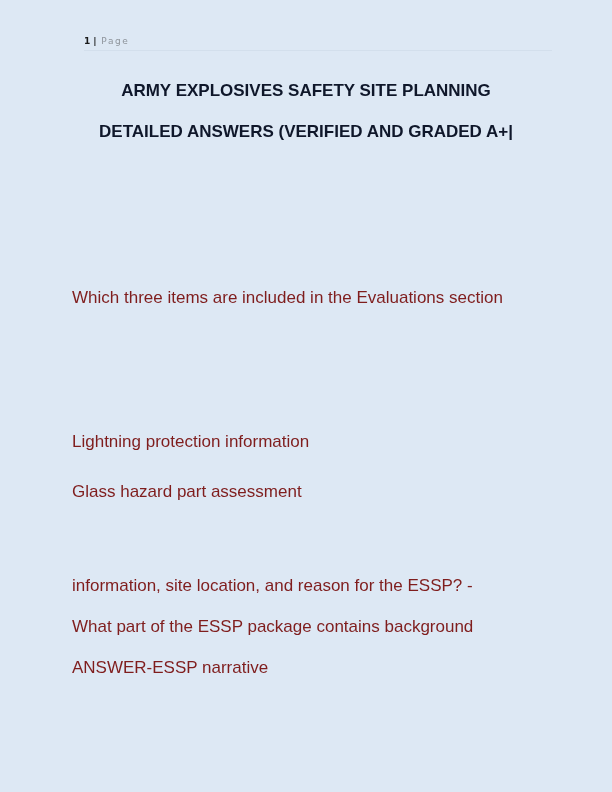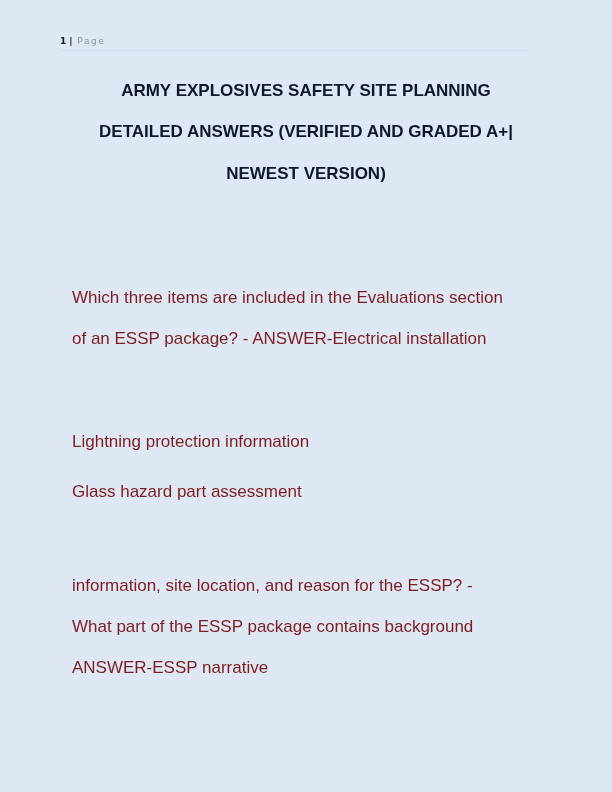--- a/index.html
+++ b/index.html
@@ -9,21 +9,21 @@
     body {
       width: 612px;
       height: 792px;
       background: #dde8f4;
       position: relative;
       overflow: hidden;
       font-family: "Liberation Sans", sans-serif;
     }
     .page-header {
       position: absolute;
-      left: 60px;
+      left: 84px;
       top: 35px;
       width: 468px;
       height: 15px;
       border-bottom: 1px solid #d3dfec;
       font-family: "DejaVu Sans", sans-serif;
       font-size: 9px;
       line-height: 13px;
     }
     .page-num {
       font-weight: bold;
@@ -71,26 +71,24 @@
 
 <div class="page-header">
   <span class="page-num">1</span>
   <span class="page-sep">|</span>
   <span class="page-word">Page</span>
 </div>
 
 <div class="title">
   <span class="title-line">ARMY EXPLOSIVES SAFETY SITE PLANNING</span>
   <span class="title-line">DETAILED ANSWERS (VERIFIED AND GRADED A+|</span>
-  <span class="title-line">NEWEST VERSION)</span>
 </div>
 
 <div class="body-text" style="top:277px;">
   <span class="line">Which three items are included in the Evaluations section</span>
-  <span class="line">of an ESSP package? - ANSWER-Electrical installation</span>
 </div>
 
 <div class="body-text" style="top:417px; line-height:50px;">
   <span class="line">Lightning protection information</span>
   <span class="line">Glass hazard part assessment</span>
 </div>
 
 <div class="body-text" style="top:565px;">
   <span class="line">information, site location, and reason for the ESSP? -</span>
   <span class="line">What part of the ESSP package contains background</span>

